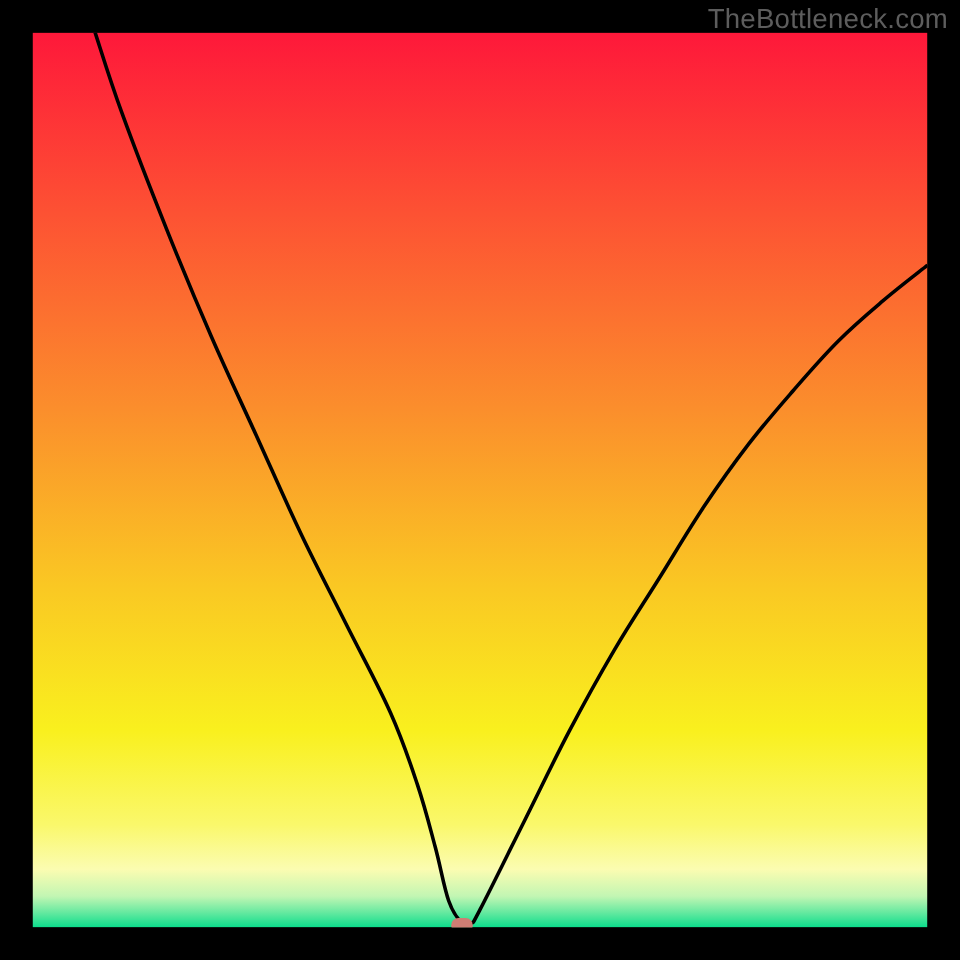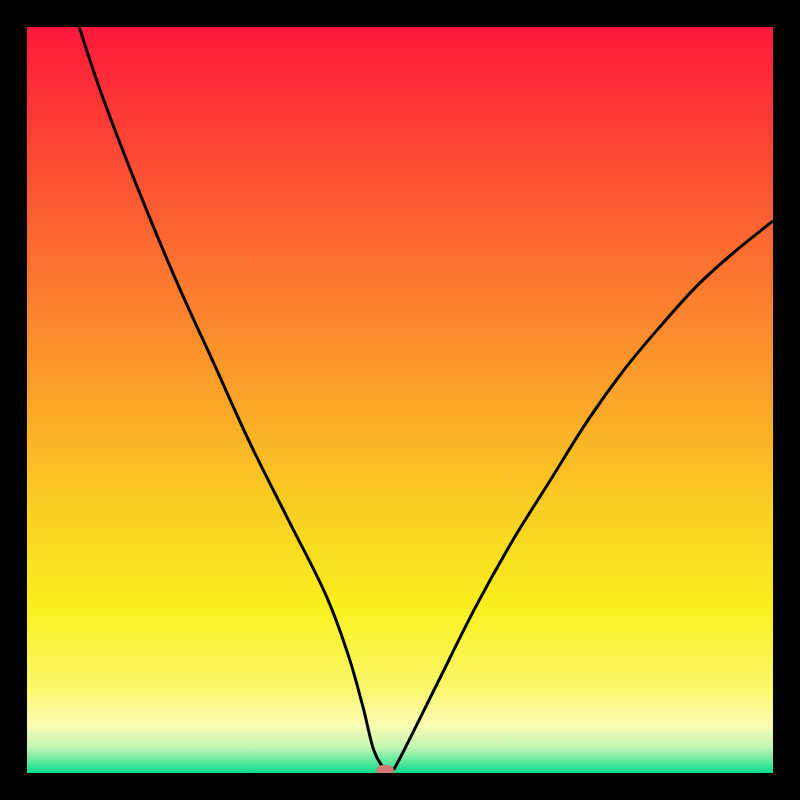--- a/index.html
+++ b/index.html
@@ -78,13 +78,14 @@
             <stop offset="100%" stop-color="#0add8c"></stop>
           </linearGradient>
       </defs>
       <rect x="0" y="0" width="100" height="100" fill="url(#bg)"></rect>
     </svg>
     <svg class="curve" viewBox="0 0 100 100" preserveAspectRatio="none">
       <path id="curve-path" d="M 7 0 C 7.54 1.6199999999999999, 8.56 5.04, 10 9 C 11.44 12.96, 13.2 17.5, 15 22 C 16.8 26.5, 18.2 29.86, 20 34 C 21.8 38.14, 23.2 41.04, 25 45 C 26.8 48.96, 28.2 52.22, 30 56 C 31.8 59.78, 33.2 62.4, 35 66 C 36.8 69.6, 38.56 72.76, 40 76 C 41.44 79.24, 42.1 81.3, 43 84 C 43.9 86.7, 44.37 88.66, 45 91 C 45.63 93.34, 45.96 95.47, 46.5 97 C 47.04 98.53, 47.55 99.05, 48 99.5 C 48.45 99.95, 48.64 99.77, 49 99.5 C 49.36 99.23, 48.92 100.07, 50 98 C 51.08 95.93, 53.2 91.6, 55 88 C 56.8 84.4, 58.2 81.42, 60 78 C 61.8 74.58, 63.2 72.06, 65 69 C 66.8 65.94, 68.2 63.88, 70 61 C 71.8 58.12, 73.2 55.7, 75 53 C 76.8 50.3, 78.2 48.34, 80 46 C 81.8 43.66, 83.2 42.07, 85 40 C 86.8 37.93, 88.2 36.3, 90 34.5 C 91.8 32.7, 93.2 31.53, 95 30 C 96.8 28.47, 99.1 26.72, 100 26" fill="none" stroke="#000000" stroke-width="0.40" vector-effect="none"></path>
     </svg>
     <div class="marker" id="marker" style="left: 349.08px; top: 737.762px; background: rgb(207, 125, 116);"></div>
   </div>
+  <div class="watermark">TheBottleneck.com</div>
 </div>
 
 </body></html>

